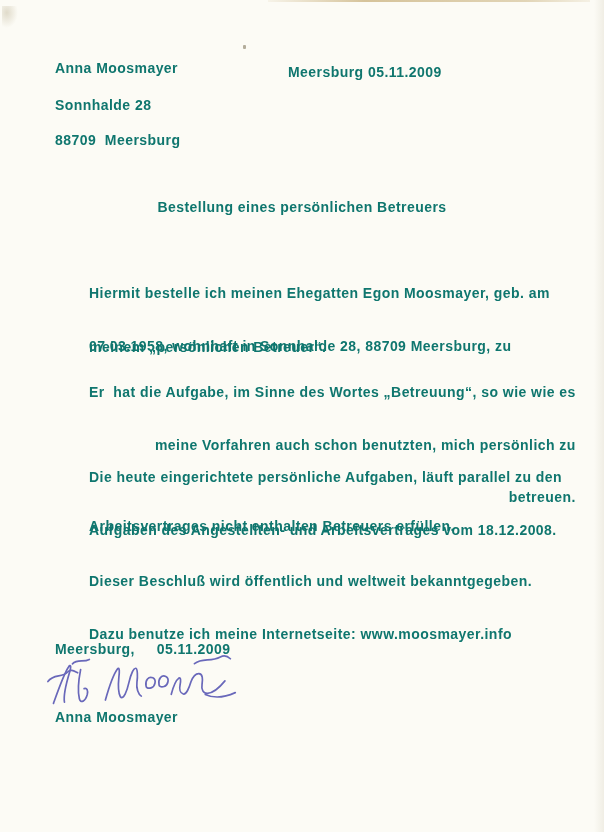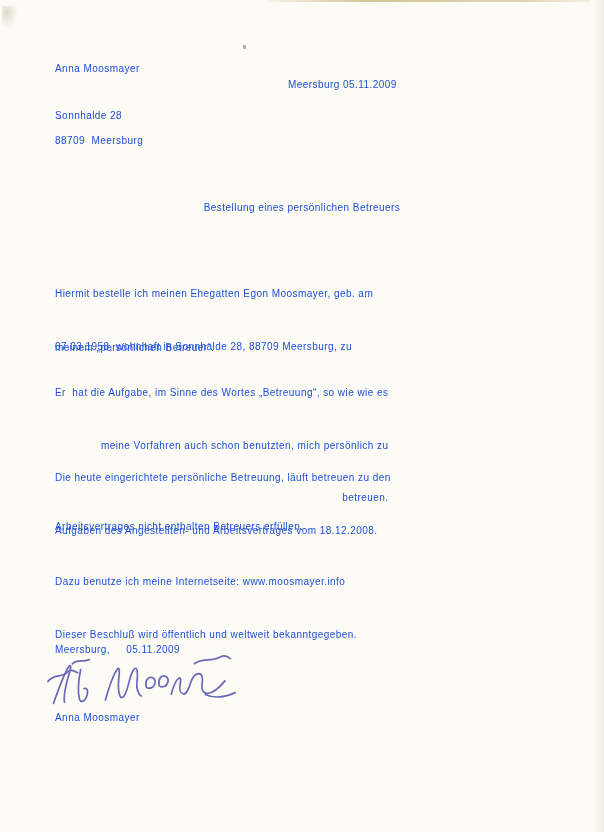--- a/index.html
+++ b/index.html
@@ -13,34 +13,34 @@
     overflow: hidden;
     background: #fcfbf5;
     font-family: "Liberation Sans", "DejaVu Sans", sans-serif;
   }
   .page {
     position: absolute;
     inset: 0;
   }
   .txt {
     position: absolute;
-    font-weight: 400;
-    font-size: 10px;
+    font-weight: 700;
+    font-size: 14px;
     line-height: 17.5px;
     letter-spacing: 0.45px;
-    color: #1d4ed8;
+    color: #0f766e;
     white-space: pre;
   }
   .left-col { left: 55px; }
   .title {
     left: 0;
     right: 0;
     text-align: center;
   }
-  .line { display: block; white-space: pre; }
+  .line { display: block; white-space: pre; margin-left: 34px; }
   
   .scan-top-edge {
     position: absolute;
     top: 0;
     left: 268px;
     width: 322px;
     height: 2px;
     background: linear-gradient(90deg, rgba(216,199,160,0.15), rgba(207,185,138,0.85) 30%, rgba(214,196,155,0.7) 80%, rgba(216,199,160,0.2));
   }
   .scan-speck-tl {
@@ -83,23 +83,23 @@
 
 <div class="page">
 
   <div class="scan-top-edge"></div>
   <div class="scan-speck-tl"></div>
   <div class="scan-speck-mid"></div>
   <div class="scan-right-edge"></div>
 
   <div class="txt left-col" style="top:60px;">Anna Moosmayer</div>
 
-  <div class="txt" style="left:288px; top:76px;">Meersburg 05.11.2009</div>
+  <div class="txt" style="left:288px; top:64px;">Meersburg 05.11.2009</div>
 
-  <div class="txt left-col" style="top:97px;margin-top:10px;">Sonnhalde 28</div>
+  <div class="txt left-col" style="top:97px;">Sonnhalde 28</div>
 
   <div class="txt left-col" style="top:132px;">88709  Meersburg</div>
 
   <div class="txt title" style="top:199px;">Bestellung eines persönlichen Betreuers</div>
 
   <div class="txt left-col" style="top:250px;">
     <span class="line">Hiermit bestelle ich meinen Ehegatten Egon Moosmayer, geb. am</span>
     <span class="line">07.03.1958, wohnhaft in Sonnhalde 28, 88709 Meersburg, zu</span>
   </div>
 
@@ -107,31 +107,31 @@
     <span class="line">meinem „persönlichen Betreuer“.</span>
   </div>
 
   <div class="txt left-col" style="top:349px;text-align:right;">
     <span class="line">Er  hat die Aufgabe, im Sinne des Wortes „Betreuung“, so wie wie es</span>
     <span class="line">meine Vorfahren auch schon benutzten, mich persönlich zu</span>
     <span class="line">betreuen.</span>
   </div>
 
   <div class="txt left-col" style="top:434px;">
-    <span class="line">Die heute eingerichtete persönliche Betreuung, läuft betreuen zu den</span>
+    <span class="line">Die heute eingerichtete persönliche Aufgaben, läuft parallel zu den</span>
     <span class="line">Aufgaben des Angestellten- und Arbeitsvertrages vom 18.12.2008.</span>
   </div>
 
   <div class="txt left-col" style="top:483px;">
     <span class="line">Arbeitsvertrages nicht enthalten Betreuers erfüllen.</span>
   </div>
 
   <div class="txt left-col" style="top:538px;">
+    <span class="line">Dieser Beschluß wird öffentlich und weltweit bekanntgegeben.</span>
     <span class="line">Dazu benutze ich meine Internetseite: www.moosmayer.info</span>
-    <span class="line">Dieser Beschluß wird öffentlich und weltweit bekanntgegeben.</span>
   </div>
 
   <div class="txt left-col" style="top:641px;">Meersburg,     05.11.2009</div>
 
   <div class="signature-wrap">
     <svg width="200" height="58" viewBox="0 0 200 58" fill="none" stroke="#5d5cb5" stroke-width="1.7" stroke-linecap="round" stroke-linejoin="round" opacity="0.92">
 
       <path d="M8 46 C13 33 19 17 24 10 C26 7 27 9 25 15 C21 27 18 38 19 45"></path>
       <path d="M3 24 C9 16 17 21 23 15 C26 12 29 14 33 16"></path>
       <path d="M36 13 C34 22 32 33 34 42 C35 47 40 45 42 38 C43 34 42 31 39 32"></path>

